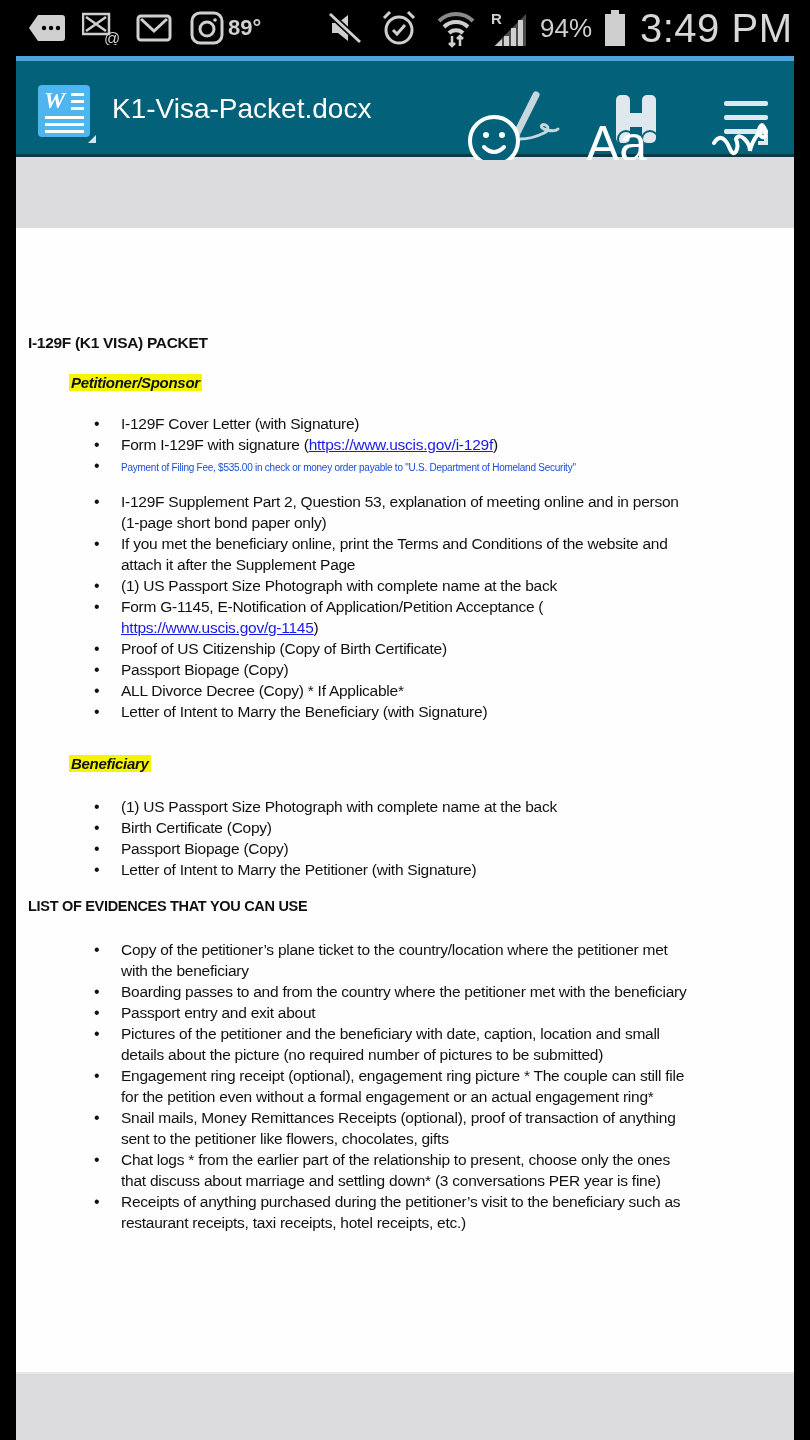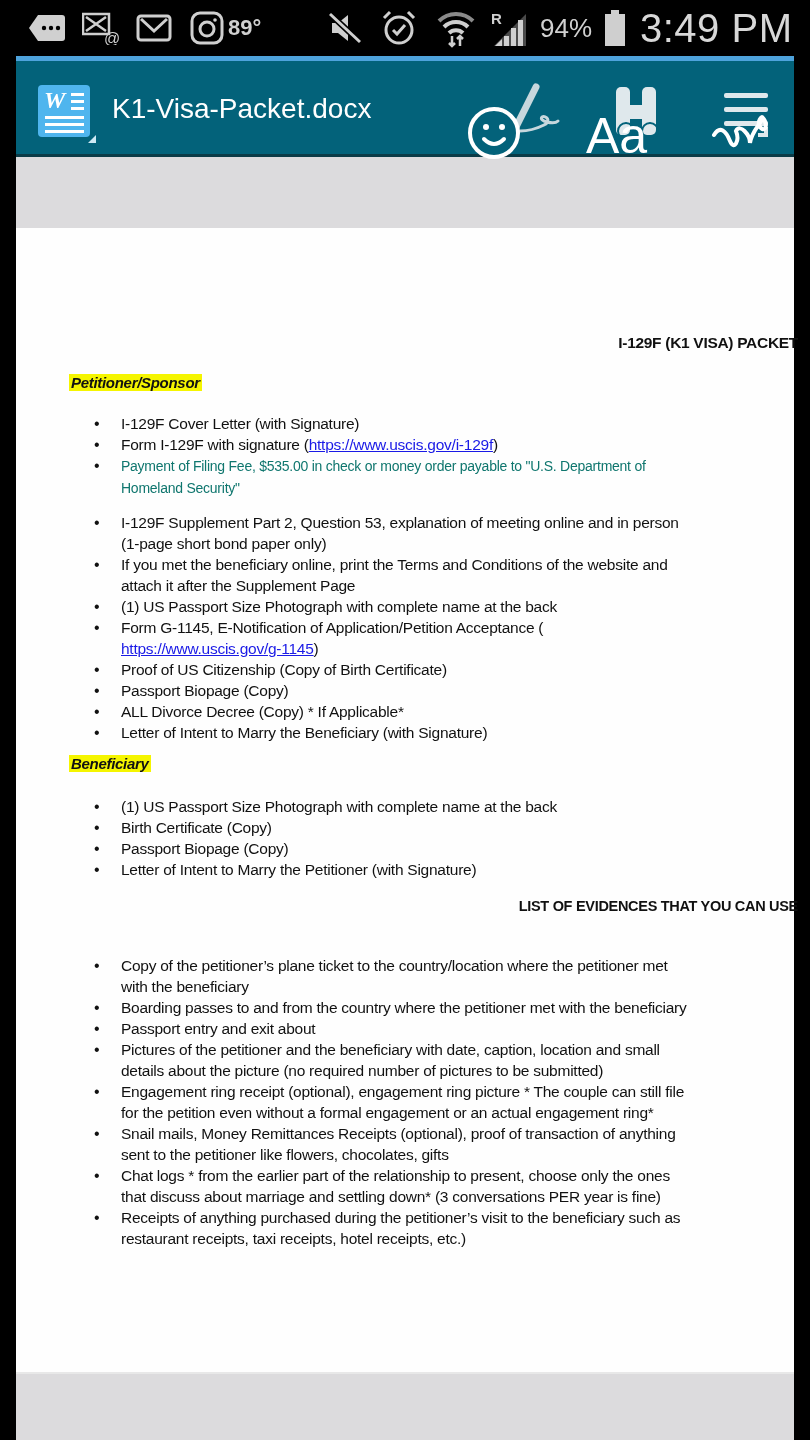--- a/index.html
+++ b/index.html
@@ -15,34 +15,34 @@
 
   
   .app { position: absolute; left: 16px; top: 56px; width: 778px; height: 1384px; background: #dcdbdd; }
   .app-topline { position: absolute; left: 0; top: 0; width: 778px; height: 5px; background: #4ea3dc; }
   .toolbar { position: absolute; left: 0; top: 5px; width: 778px; height: 96px; background: #03627a; border-bottom: 3px solid #0b3b47; }
   .word-icon { position: absolute; left: 22px; top: 24px; width: 52px; height: 52px; background: #4fb5ee; border-radius: 4px; }
   .word-icon .w { position: absolute; left: 6px; top: 2px; font-family: "Liberation Serif", serif; font-style: italic; font-weight: bold; font-size: 24px; color: #fff; }
   .word-icon .bar { position: absolute; height: 3px; background: #fff; }
   .word-corner { position: absolute; left: 72px; top: 74px; width: 0; height: 0; border-left: 8px solid transparent; border-bottom: 8px solid #cfe9f4; }
   .doc-title { position: absolute; left: 96px; top: 0; height: 96px; display: flex; align-items: center; font-size: 28px; color: #fff; }
-  .tb-btn { position: absolute; top: 4px; height: 96px; }
+  .tb-btn { position: absolute; top: 12px; height: 96px; }
 
   .gray-band-top { position: absolute; left: 0; top: 104px; width: 778px; height: 68px; background: #dcdbdd; }
   .page { position: absolute; left: 0; top: 172px; width: 778px; height: 1144px; background: #fefefe; }
   .gray-band-bottom { position: absolute; left: 0; top: 1316px; width: 778px; height: 68px; background: #dcdbdd; border-top: 2px solid #e8e8e8; }
 
   
   .doc { position: absolute; left: 0; top: 0; width: 778px; font-family: "Liberation Sans", sans-serif; color: #111; }
-  .doc-heading { position: absolute; left: 4px; width: 778px; text-align: right; font-size: 15.5px; font-weight: bold; letter-spacing: -0.3px; }
+  .doc-heading { position: absolute; left: 12px; width: 778px; text-align: left; font-size: 15.5px; font-weight: bold; letter-spacing: -0.3px; }
   .section-label { position: absolute; left: 53px; font-size: 15px; font-style: italic; font-weight: bold; background: #f5f500; padding: 0 2px; letter-spacing: -0.3px; }
   ul.items { position: absolute; left: 0; width: 717px; list-style: none; }
   ul.items li { position: relative; padding-left: 105px; padding-right: 40px; font-size: 15.5px; line-height: 21px; letter-spacing: -0.25px; }
   ul.items li::before { content: "\2022"; position: absolute; left: 78px; top: 0; font-size: 16px; }
-  li .gray { color: #0f766e; font-size: 14px; }
+  li .gray { color: #1d4ed8; font-size: 10px; }
   li .link { color: #1a1ae6; text-decoration: underline; }
   li b { font-weight: normal; }
 </style>
 </head>
 <body>
 
 <div class="statusbar">
   <div class="sb-item" style="left:28px;">
     <svg width="38" height="30" viewBox="0 0 38 30">
         <path d="M10 2 H34 a3 3 0 0 1 3 3 V25 a3 3 0 0 1 -3 3 H10 L1 15 Z" fill="#d0d0d0"></path>
@@ -188,21 +188,21 @@
 
       <div class="section-label" style="top:527px;">Beneficiary</div>
       <ul class="items" id="list-beneficiary" style="top:568px;">
           <li><span>(1) US Passport Size Photograph with complete name at the back</span></li>
           <li><span>Birth Certificate (Copy)</span></li>
           <li><span>Passport Biopage (Copy)</span></li>
           <li><span>Letter of Intent to Marry the Petitioner (with Signature)</span></li>
         </ul>
 
       <div class="doc-heading" style="top:670px; font-size:14.5px;">LIST OF EVIDENCES THAT YOU CAN USE</div>
-      <ul class="items" id="list-evidences" style="top:711px;margin-top:16px;">
+      <ul class="items" id="list-evidences" style="top:711px;">
           <li><span>Copy of the petitioner’s plane ticket to the country/location where the petitioner met with the beneficiary</span></li>
           <li><span>Boarding passes to and from the country where the petitioner met with the beneficiary</span></li>
           <li><span>Passport entry and exit about</span></li>
           <li><span>Pictures of the petitioner and the beneficiary with date, caption, location and small details about the picture (no required number of pictures to be submitted)</span></li>
           <li><span>Engagement ring receipt (optional), engagement ring picture * The couple can still file for the petition even without a formal engagement or an actual engagement ring*</span></li>
           <li><span>Snail mails, Money Remittances Receipts (optional), proof of transaction of anything sent to the petitioner like flowers, chocolates, gifts</span></li>
           <li><span>Chat logs * from the earlier part of the relationship to present, choose only the ones that discuss about marriage and settling down*  (3 conversations PER year is fine)</span></li>
           <li><span>Receipts of anything purchased during the petitioner’s visit to the beneficiary such as restaurant receipts, taxi receipts, hotel receipts, etc.)</span></li>
         </ul>
     </div>

